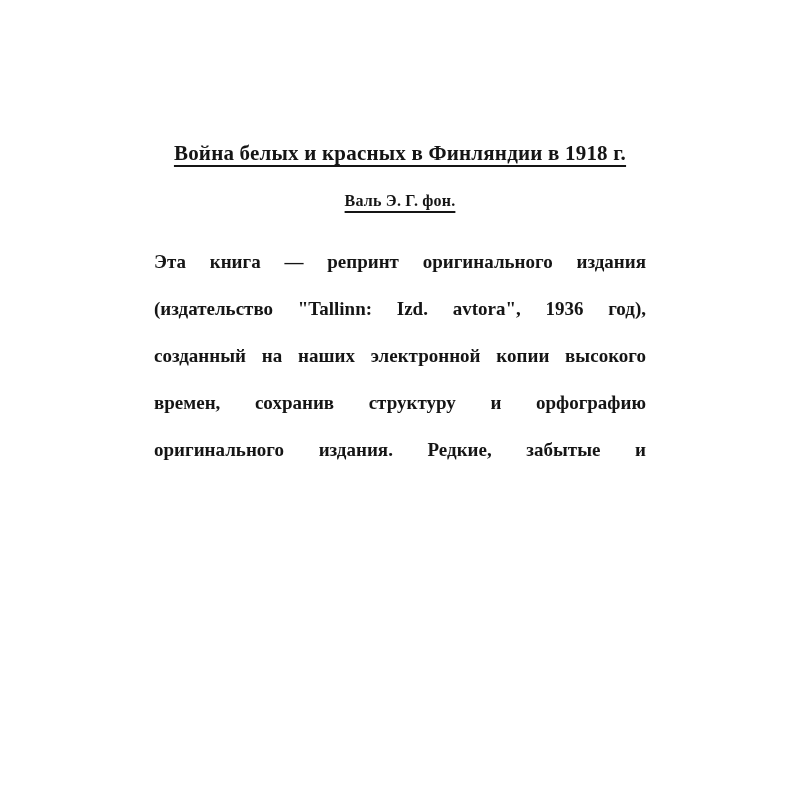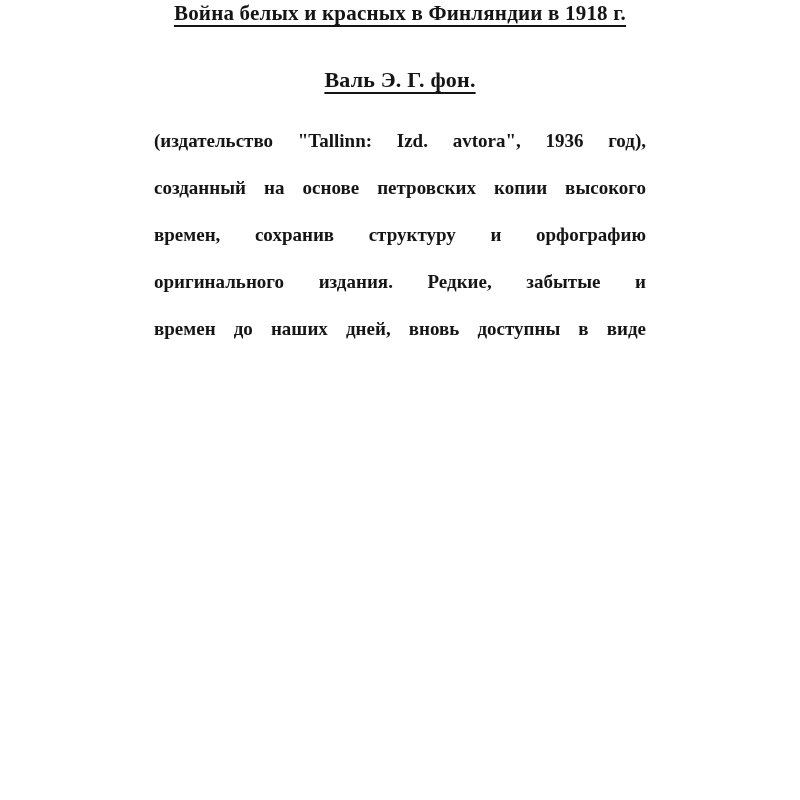--- a/index.html
+++ b/index.html
@@ -15,36 +15,37 @@
     overflow: hidden;
   }
   .page {
     width: 800px;
     height: 800px;
     background: #ffffff;
   }
   .content {
     width: 492px;
     margin: 0 auto;
+    padding-top: 140px;
   }
   .book-title {
     margin: 0;
     font-size: 21px;
     line-height: 26px;
     font-weight: bold;
     text-align: center;
     white-space: nowrap;
     text-decoration: underline;
     text-decoration-thickness: 2px;
     text-underline-offset: 5px;
     letter-spacing: 0.2px;
   }
   .book-author {
-    margin: 41px 0 0 0;
-    font-size: 22px;
+    margin: 22px 0 0 0;
+    font-size: 16px;
     line-height: 26px;
     font-weight: bold;
     text-align: center;
     text-decoration: underline;
     text-decoration-thickness: 2px;
     text-underline-offset: 5px;
     letter-spacing: 0.2px;
   }
   .book-description {
     margin-top: 24px;
@@ -62,20 +63,20 @@
   }
 </style>
 </head>
 <body>
 
 <div class="page">
   <div class="content">
     <h1 class="book-title">Война белых и красных в Финляндии в 1918 г.</h1>
     <h2 class="book-author">Валь Э. Г. фон.</h2>
     <div class="book-description">
+        <div class="body-line">Эта книга — репринт оригинального издания</div>
         <div class="body-line">(издательство "Tallinn: Izd. avtora", 1936 год),</div>
-        <div class="body-line">созданный на основе петровских копии высокого</div>
+        <div class="body-line">созданный на наших электронной копии высокого</div>
         <div class="body-line">времен, сохранив структуру и орфографию</div>
         <div class="body-line">оригинального издания. Редкие, забытые и</div>
-        <div class="body-line">времен до наших дней, вновь доступны в виде</div>
       </div>
   </div>
 </div>
 
 </body></html>

